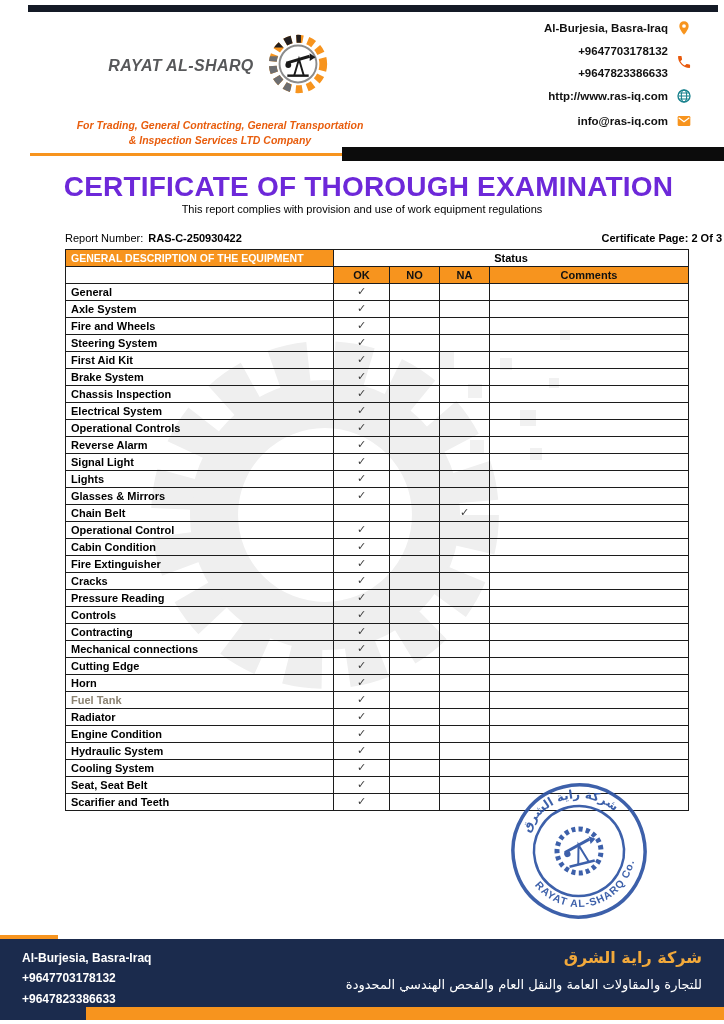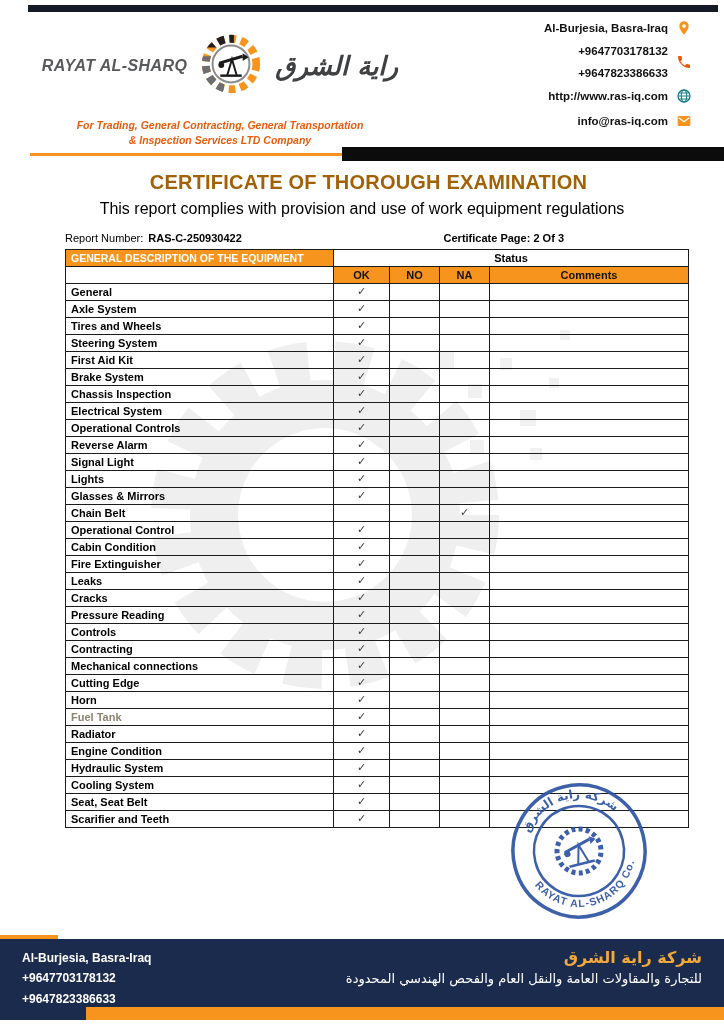--- a/index.html
+++ b/index.html
@@ -27,25 +27,25 @@
   .c-row .nums { display:flex; flex-direction:column; gap:10px; }
   .c-icon { width:16px; height:16px; flex:0 0 auto; display:inline-block; }
 
   
   .divider { position:absolute; top:147px; left:30px; right:0; height:15px; }
   .orange-seg { position:absolute; left:0; top:6px; width:312px; height:3px; background:var(--orange,#f7941e); }
   .black-seg { position:absolute; left:312px; right:0; top:0; height:14px; background:#0c0c0c; }
 
   
   .title-block { position:absolute; top:171px; left:0; width:100%; text-align:center; z-index:2; }
-  .title { font-size:20px; font-weight:bold; letter-spacing:.2px; color:#a16207;padding-left:13px; }
-  .subtitle { margin-top:6px; font-size:16px; color:#000; }
-
-  
-  .report-row { position:absolute; top:232px; left:65px; width:499px; display:flex; justify-content:space-between; font-size:11px; z-index:2; }
+  .title { font-size:28px; font-weight:bold; letter-spacing:.2px; color:#6d28d9;padding-left:13px; }
+  .subtitle { margin-top:0; font-size:11px; color:#000; }
+
+  
+  .report-row { position:absolute; top:232px; left:65px; width:657px; display:flex; justify-content:space-between; font-size:11px; z-index:2; }
   .report-left { display:flex; gap:5px; }
   .report-number { font-weight:bold; }
   .page-label { font-weight:bold; }
 
   
   .watermark { position:absolute; left:140px; top:330px; z-index:0; }
   .wm-square { position:absolute; background:#f1f1f1; z-index:0; }
 
   
   .table-wrap { position:absolute; top:249px; left:65px; width:623px; z-index:1; }
@@ -61,21 +61,21 @@
 
   
   .stamp { position:absolute; left:506px; top:778px; width:146px; height:146px; z-index:3; transform:rotate(-14deg); opacity:.93; }
 
   
   .footer { position:absolute; top:939px; left:0; width:724px; height:68px; background:var(--navy,#1b2b4d); color:#fff; z-index:4; }
   .footer-accent { position:absolute; left:0; top:-4px; width:58px; height:4px; background:var(--orange,#f7941e); }
   .footer-left { position:absolute; left:22px; top:9px; font-size:12px; font-weight:bold; line-height:1.7; }
   .footer-right { position:absolute; right:22px; top:9px; text-align:right; }
   .footer-company { color:#f2a93b; font-size:16px; font-weight:bold; }
-  .footer-desc { color:#ffffff; font-size:13px; margin-top:4px; }
+  .footer-desc { color:#ffffff; font-size:13px; margin-top:10px; }
 
   .bottom-stripe { position:absolute; top:1007px; left:0; width:724px; height:13px; background:var(--orange,#f7941e); z-index:4; }
   .bottom-corner { position:absolute; left:0; top:0; width:86px; height:13px; background:var(--navy,#1b2b4d); }
 </style>
 </head>
 <body>
 
 <div class="page">
 
   <div class="top-accent"></div>
@@ -102,21 +102,20 @@
             <circle r="19" fill="#ffffff" stroke="#8b8b8b" stroke-width="2"></circle>
             <g>
               <path d="M-11 12 H 11" stroke="#1a1a1a" stroke-width="2.5" fill="none"></path>
               <path d="M-4 12 L 1 -5 L 6 12" stroke="#1a1a1a" stroke-width="2" fill="none"></path>
               <path d="M-12 -1 L 12 -8" stroke="#1a1a1a" stroke-width="3" fill="none"></path>
               <path d="M12 -11 L18 -7 L12 -3 Z" fill="#1a1a1a"></path>
               <circle cx="-10" cy="1" r="3" fill="#1a1a1a"></circle>
             </g>
           </svg>
         </span>
-        <span class="name-ar ar">راية الشرق</span>
       </div>
       <div class="tagline">
         <div>For Trading, General Contracting, General Transportation</div>
         <div>&amp; Inspection Services LTD Company</div>
       </div>
     </div>
 
     <div class="contact">
       <div class="c-row">
         <span>Al-Burjesia, Basra-Iraq</span>
@@ -224,21 +223,21 @@
             <td class="mark"></td>
           </tr>
           <tr>
             <td class="lbl">Axle System</td>
             <td class="mark">✓</td>
             <td class="mark"></td>
             <td class="mark"></td>
             <td class="mark"></td>
           </tr>
           <tr>
-            <td class="lbl">Tires and Wheels</td>
+            <td class="lbl">Fire and Wheels</td>
             <td class="mark">✓</td>
             <td class="mark"></td>
             <td class="mark"></td>
             <td class="mark"></td>
           </tr>
           <tr>
             <td class="lbl">Steering System</td>
             <td class="mark">✓</td>
             <td class="mark"></td>
             <td class="mark"></td>
@@ -323,27 +322,20 @@
           </tr>
           <tr>
             <td class="lbl">Cabin Condition</td>
             <td class="mark">✓</td>
             <td class="mark"></td>
             <td class="mark"></td>
             <td class="mark"></td>
           </tr>
           <tr>
             <td class="lbl">Fire Extinguisher</td>
-            <td class="mark">✓</td>
-            <td class="mark"></td>
-            <td class="mark"></td>
-            <td class="mark"></td>
-          </tr>
-          <tr>
-            <td class="lbl">Leaks</td>
             <td class="mark">✓</td>
             <td class="mark"></td>
             <td class="mark"></td>
             <td class="mark"></td>
           </tr>
           <tr>
             <td class="lbl">Cracks</td>
             <td class="mark">✓</td>
             <td class="mark"></td>
             <td class="mark"></td>

